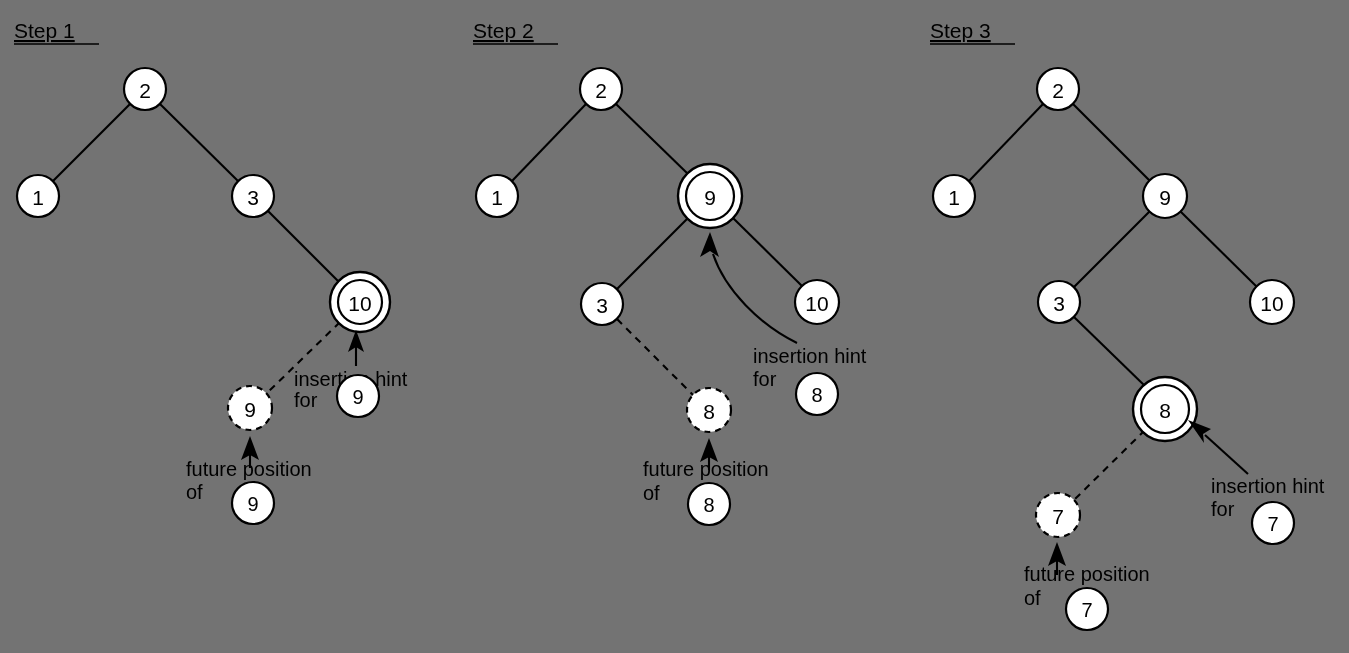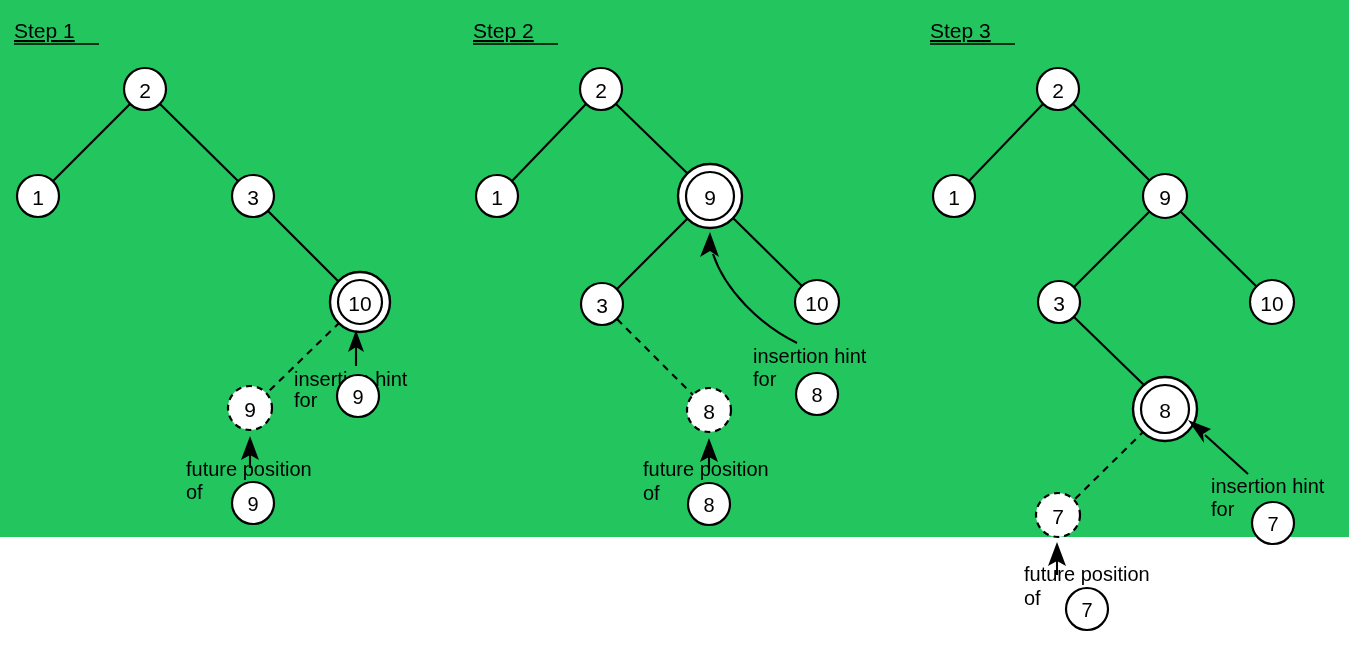--- a/index.html
+++ b/index.html
@@ -9,22 +9,22 @@
   }
   body {
     width: 1349px;
     height: 653px;
     font-family: "Liberation Sans", sans-serif;
     overflow: hidden;
   }
   #diagram-root {
     position: relative;
     width: 1349px;
-    height: 537px;
-    background: #22c55e;
+    height: 653px;
+    background: #737373;
   }
   svg#bst-svg {
     display: block;
     width: 1349px;
     height: 653px;
   }
   .step-title {
     font-family: "Liberation Sans", sans-serif;
     font-size: 21px;
     fill: #000000;

